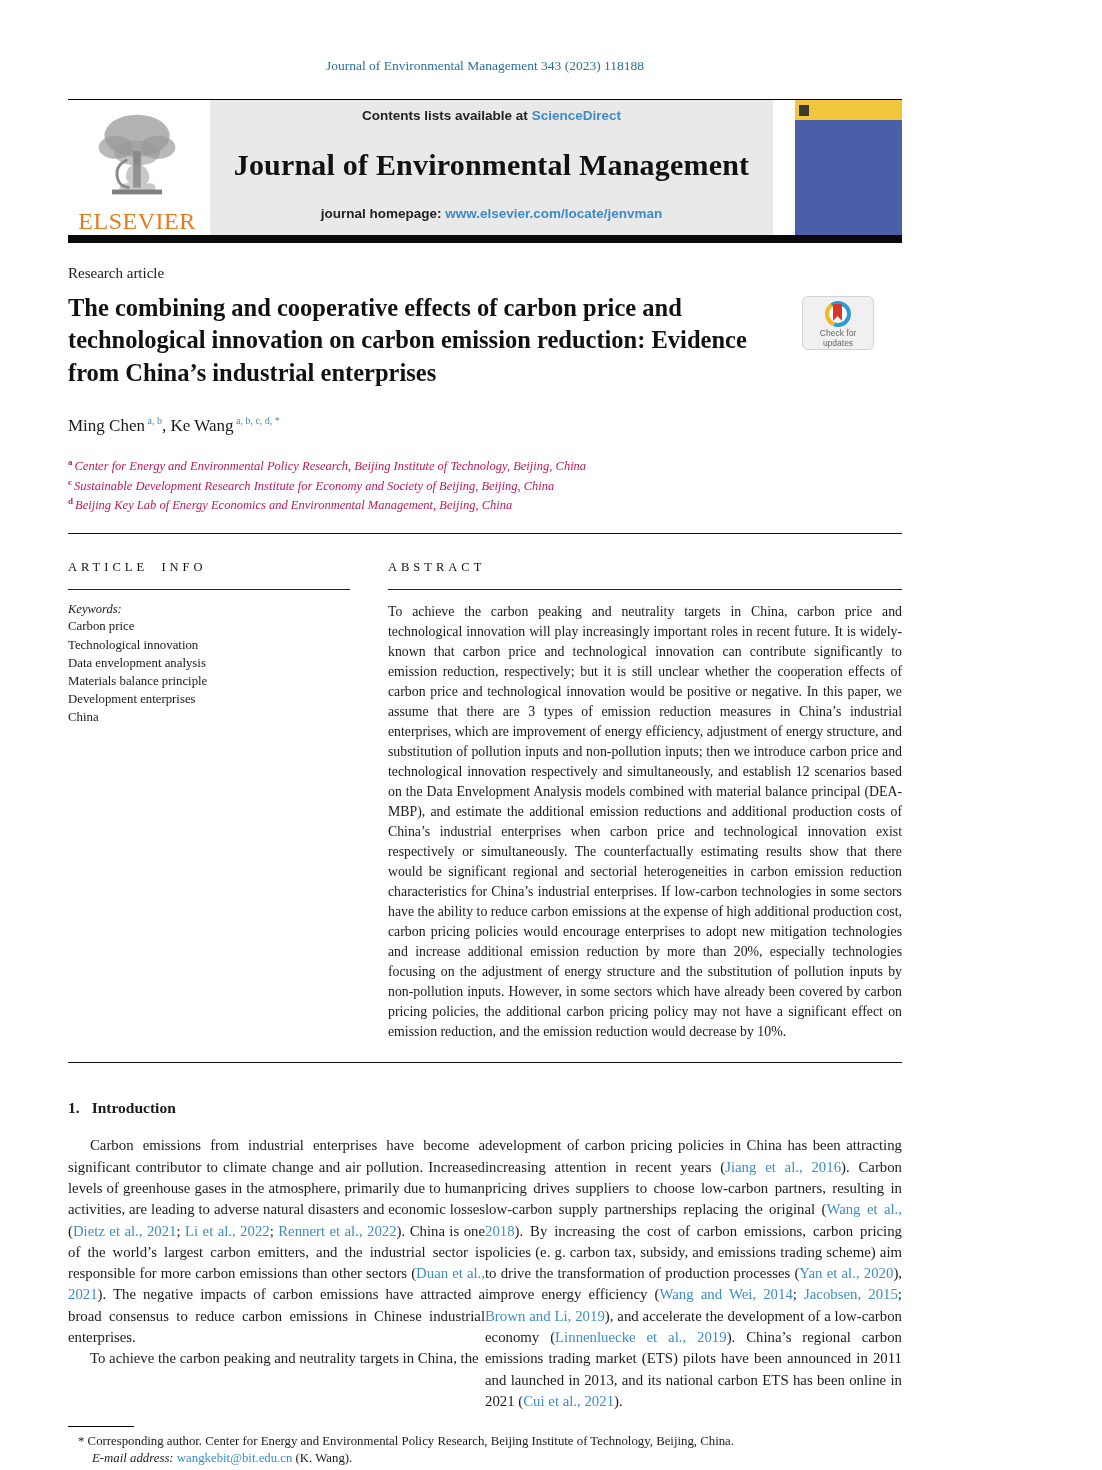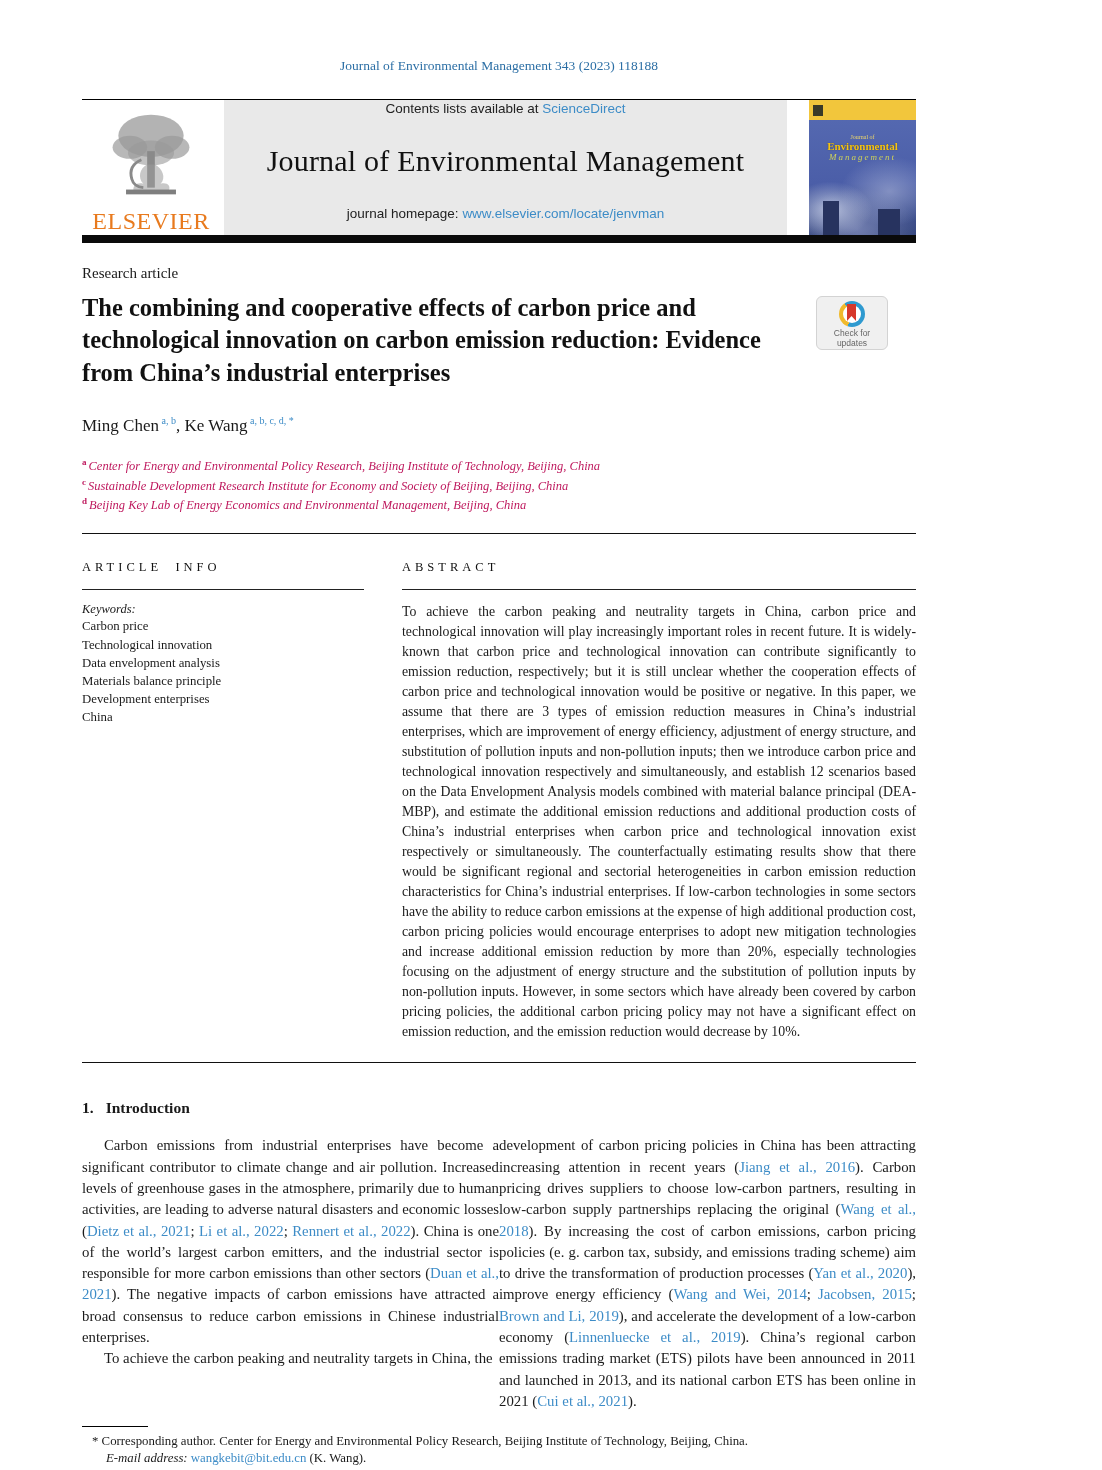--- a/index.html
+++ b/index.html
@@ -1,30 +1,30 @@
 <!DOCTYPE html>
 <html><head>
 <meta charset="utf-8">
 <style>
   html,body{margin:0;padding:0;background:#fff;}
   .page{position:relative;width:969px;height:1470px;box-sizing:border-box;
         padding:0 67px 0 68px;background:#fff;overflow:hidden;
-        font-family:"Liberation Serif",serif;color:#1a1a1a;margin-left:14px;}
+        font-family:"Liberation Serif",serif;color:#1a1a1a;}
   
   .cite-head{margin-top:58px;text-align:center;font-size:13.5px;color:#2c6fa5;}
   .top-rule{margin-top:25px;border-top:1.6px solid #000;}
   
   .masthead{display:flex;align-items:stretch;height:135px;}
   .els-block{width:138px;background:#fff;display:flex;flex-direction:column;
              align-items:center;justify-content:flex-end;padding:4px 0 2px 0;}
   .els-word{font-family:"Liberation Serif",serif;font-size:24px;letter-spacing:.5px;
             color:#e87a1e;line-height:1;margin-top:2px;}
   .banner{flex:1;background:#e9e9e9;margin-left:4px;text-align:center;
           display:flex;flex-direction:column;justify-content:space-between;
-          padding:1px 10px 14px 10px;box-sizing:border-box;}
+          padding:8px 10px 14px 10px;box-sizing:border-box;font-weight:bold;}
   .contents-line,.homepage-line{font-family:"Liberation Sans",sans-serif;font-size:13.5px;color:#222;}
   .jtitle{font-size:30px;color:#111;letter-spacing:.2px;}
   .lnk{color:#3d8cc7;text-decoration:none;cursor:pointer;}
   .em{font-style:italic;}
   .cover{width:107px;height:135px;margin-left:22px;position:relative;background:#4b5ea8;
          overflow:hidden;flex:0 0 auto;}
   .cover-band{height:20px;background:#f2c63c;position:relative;}
   .cover-mini{position:absolute;left:4px;top:3px;width:10px;height:13px;background:#3a3a28;
               box-shadow:inset 0 2px 0 #f2c63c;}
   .cover-body{position:absolute;top:20px;left:0;right:0;bottom:0;
@@ -117,27 +117,20 @@
       <div class="jtitle">Journal of Environmental Management</div>
       <div class="homepage-line">
         <span>journal homepage: </span><a class="lnk">www.elsevier.com/locate/jenvman</a>
       </div>
     </div>
 
     <div class="cover">
       <div class="cover-band">
         <div class="cover-mini"></div>
       </div>
-      <div class="cover-body">
-        <div class="cover-l1">Journal of</div>
-        <div class="cover-l2">Environmental</div>
-        <div class="cover-l3">Management</div>
-        <div class="chimney1"></div>
-        <div class="chimney2"></div>
-      </div>
     </div>
   </div>
 
   <div class="black-bar"></div>
 
   <div class="type-label">Research article</div>
 
   <div class="title-row">
     <h1 class="title">The combining and cooperative effects of carbon price and technological innovation on carbon emission reduction: Evidence from China’s industrial enterprises</h1>
     <div class="badge">

